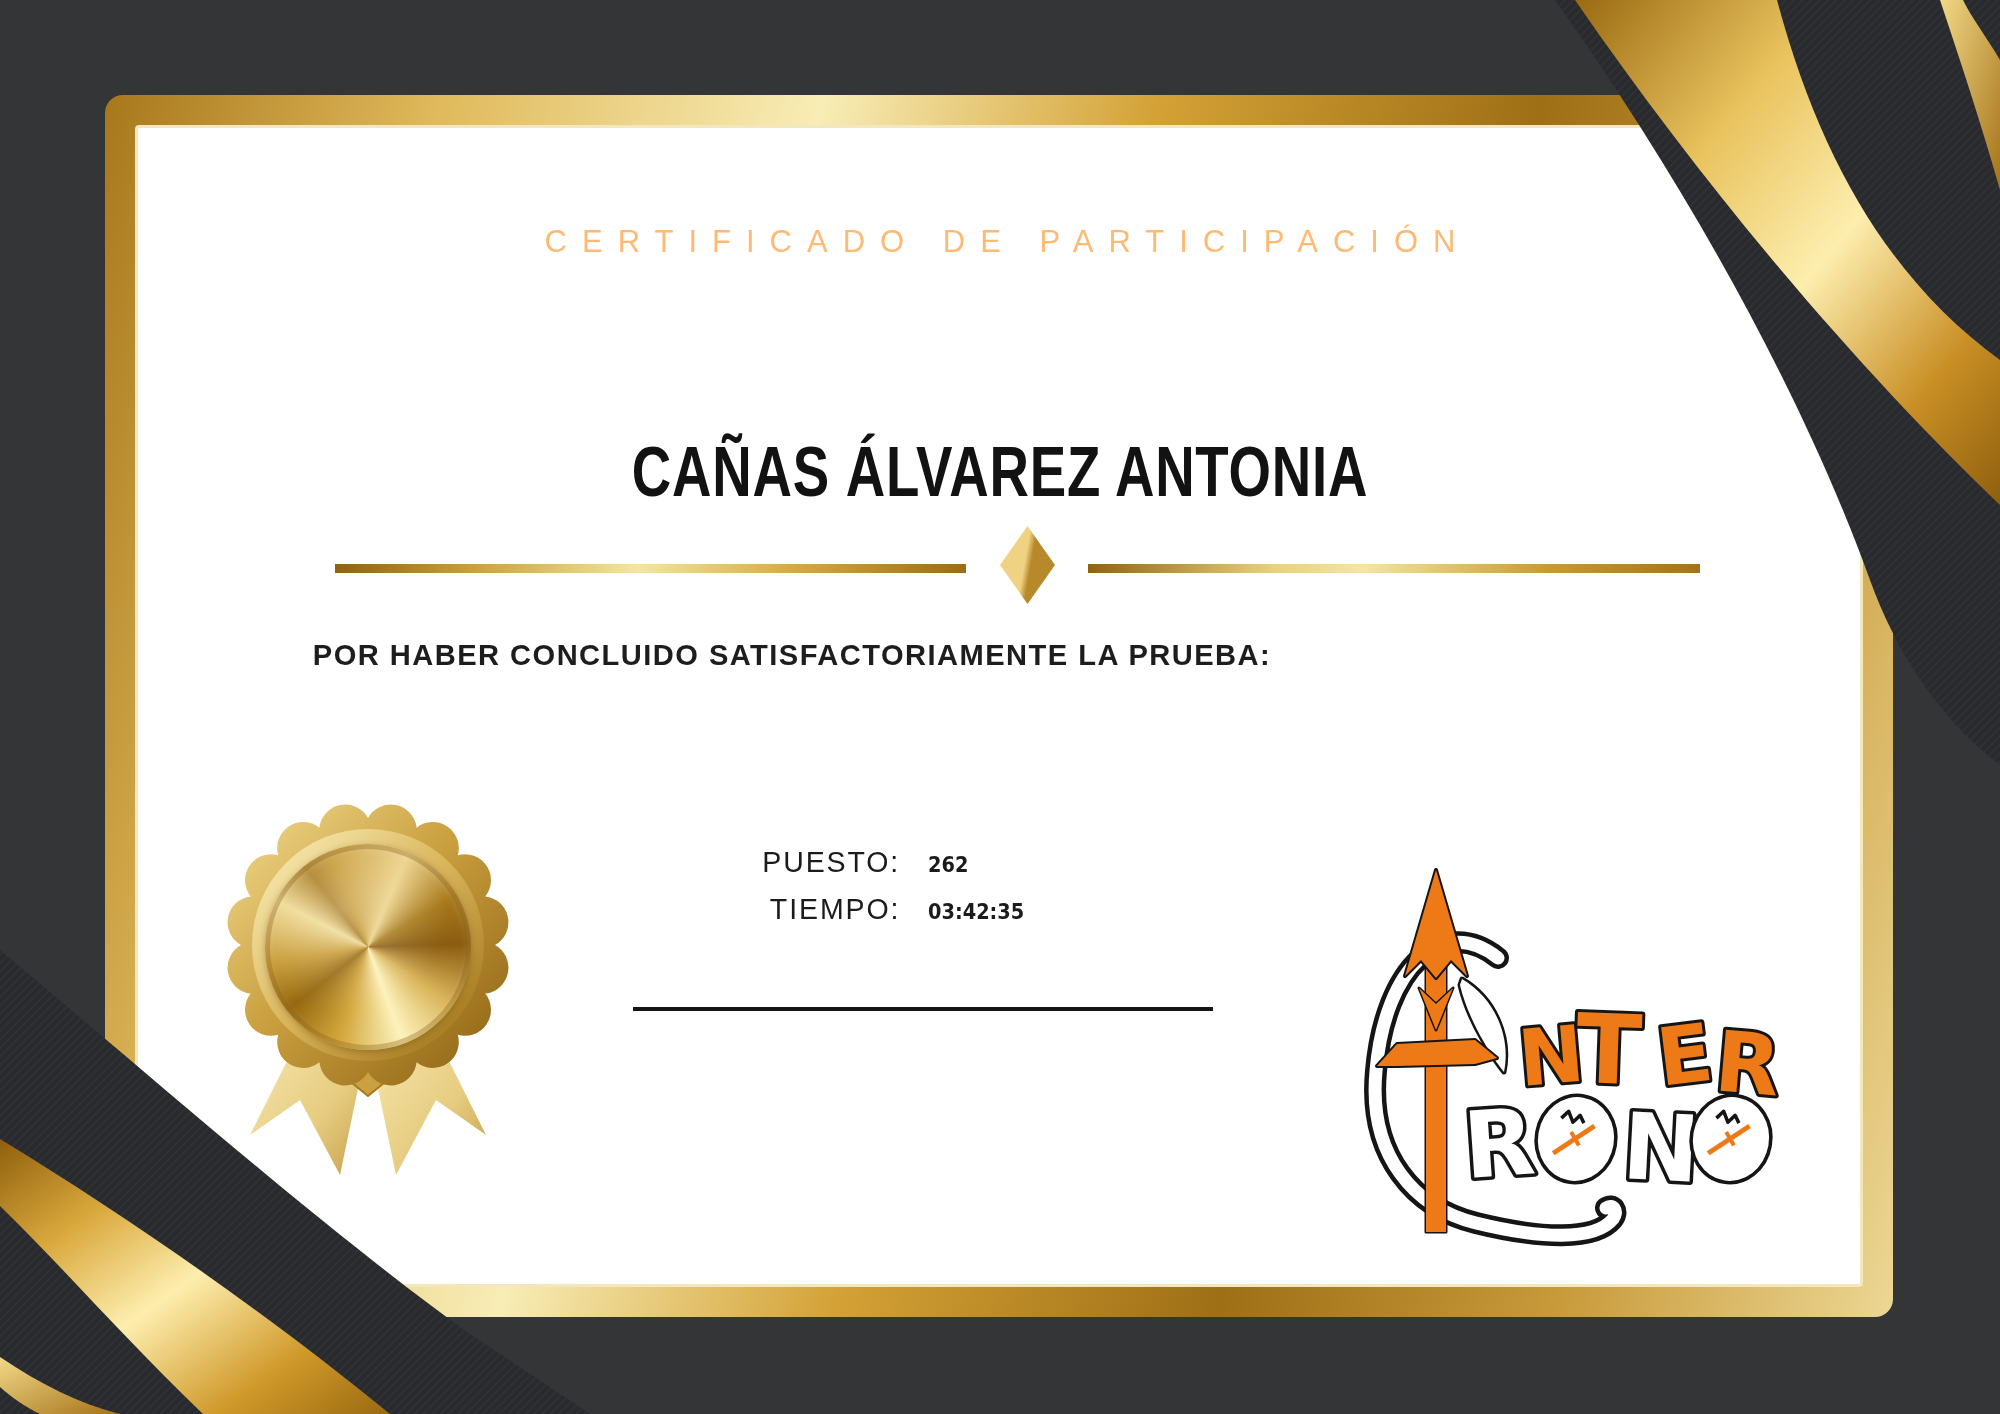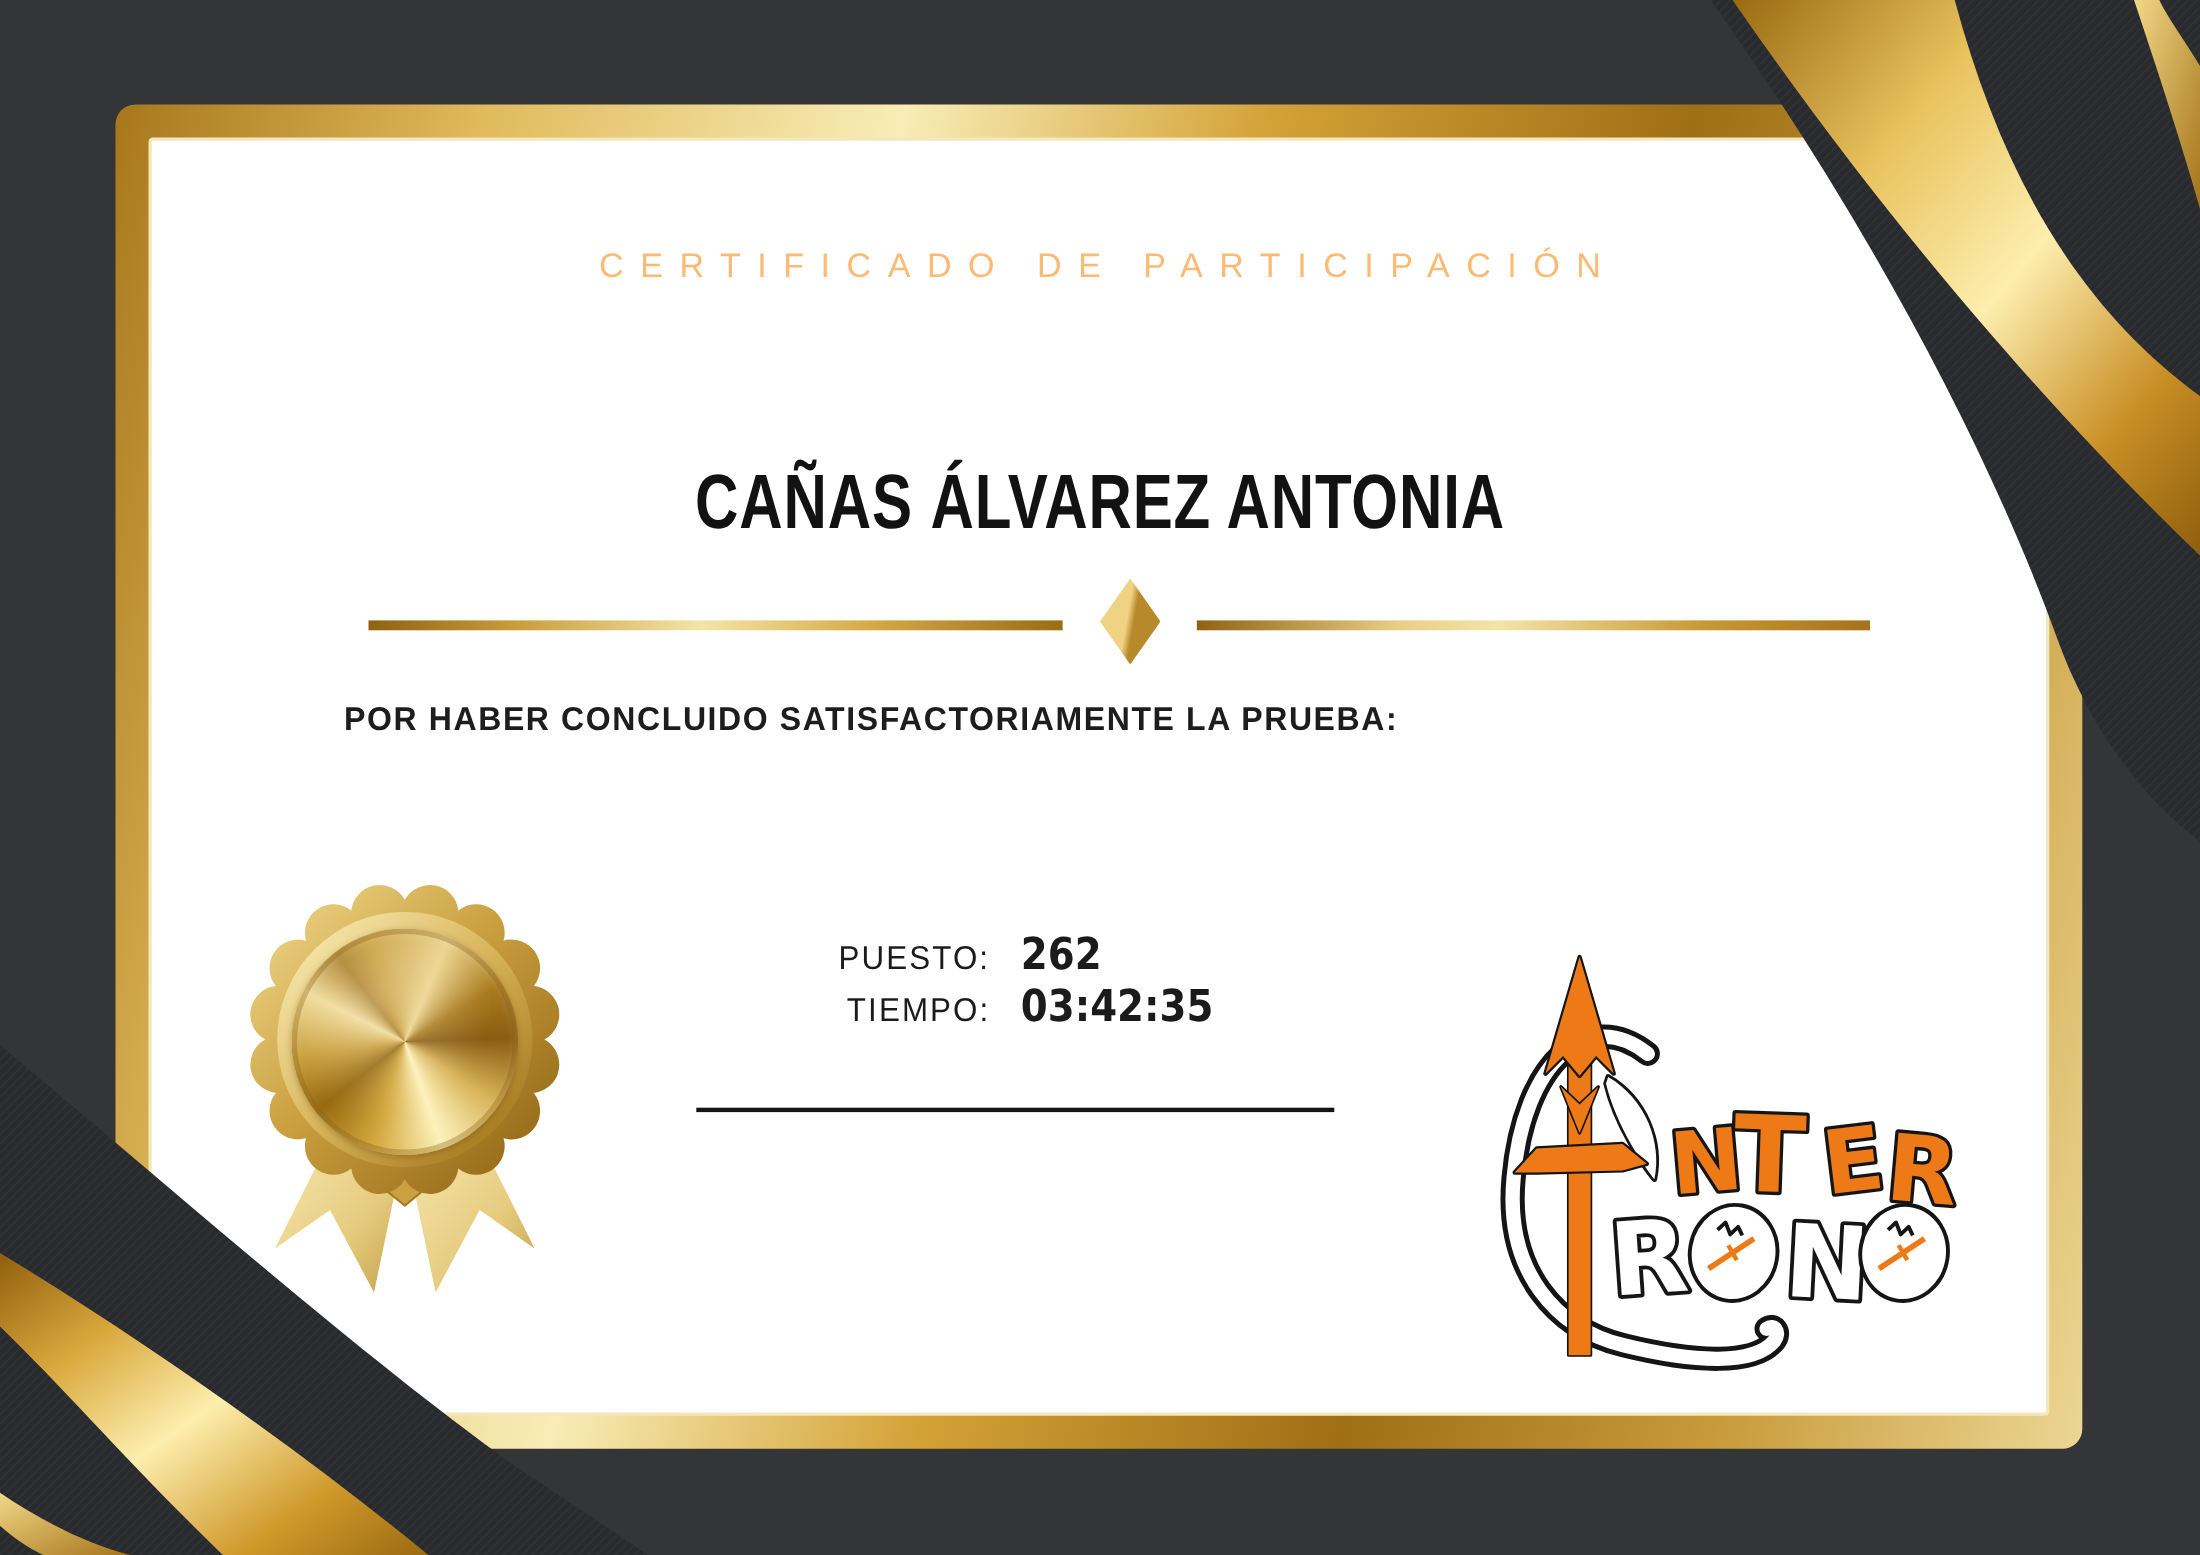--- a/index.html
+++ b/index.html
@@ -7,41 +7,41 @@
          font-family:"Liberation Sans",sans-serif;}
   .abs{position:absolute;}
   
   #frame{left:105px;top:95px;width:1788px;height:1222px;border-radius:18px;
          background:linear-gradient(105deg,#a8771c 0%,#e0ba5c 16%,#f8edb6 34%,#d3a135 50%,#9f6f16 68%,#c89a3a 84%,#ecd794 100%);
          box-sizing:border-box;padding:30px;}
   #paper{width:100%;height:100%;background:#ffffff;border:3px solid #f3e8bd;box-sizing:border-box;border-radius:4px;}
   
   .title{left:0;top:224px;width:2000px;text-align:center;font-size:31px;letter-spacing:15px;text-indent:15px;
          color:#fdba74;font-weight:400;}
-  .name-wrap{left:0;top:416px;width:2000px;text-align:center;color:#121212;}
+  .name-wrap{left:0;top:432px;width:2000px;text-align:center;color:#121212;}
   .name-inner{display:inline-block;font-size:70px;font-weight:bold;letter-spacing:1px;
               transform:scaleX(0.78);transform-origin:center;}
   .subtitle-wrap{left:0;top:638px;width:1584px;text-align:center;color:#1d1d1d;}
   .subtitle-inner{display:inline-block;font-size:30px;font-weight:bold;letter-spacing:1.5px;
                   transform:scaleX(0.97);transform-origin:center;}
   
   .div-line{top:564px;height:9px;}
   .div-line-left{left:335px;width:631px;
     background:linear-gradient(90deg,#8f6212 0%,#caa03c 22%,#f3e5a8 48%,#d6ab46 72%,#9a6c14 100%);}
   .div-line-right{left:1088px;width:612px;
     background:linear-gradient(90deg,#8f6212 0%,#e8cf85 30%,#f3e5a8 45%,#c89a33 75%,#a5731a 100%);}
   .div-diamond{left:1000px;top:526px;width:55px;height:78px;
     clip-path:polygon(50% 0,100% 50%,50% 100%,0 50%);
     background:linear-gradient(100deg,#f0d283 45%,#b8892a 55%);}
   
   #stats{left:580px;top:845px;width:560px;color:#1b1b1b;}
   .stat-row{display:flex;align-items:baseline;height:47px;}
   .stat-label{width:320px;text-align:right;font-size:30px;font-weight:normal;letter-spacing:2px;}
   .stat-label>span{display:inline-block;transform:scaleX(0.95);transform-origin:right;}
-  .stat-value{padding-left:28px;font-size:40px;font-weight:bold;font-family:"DejaVu Sans",sans-serif;}
+  .stat-value{padding-left:28px;font-size:22px;font-weight:bold;font-family:"DejaVu Sans",sans-serif;}
   .stat-value>span{display:inline-block;transform:scaleX(0.88);transform-origin:left;}
   .stats-underline{left:633px;top:1007px;width:580px;height:4px;background:#141414;}
   
   #medal-svg{left:218px;top:798px;}
   #medal-disc{left:265px;top:844px;width:206px;height:206px;border-radius:50%;
     background:
       radial-gradient(circle at 38% 32%,rgba(255,255,255,0.28),rgba(255,255,255,0) 55%),
       conic-gradient(from -20deg,#c79a33,#ecd288 12%,#a87a1c 22%,#8a5c10 30%,#d9b45a 40%,#fdf2bb 50%,#d4a93f 60%,#96690f 70%,#c79a33 78%,#efd890 88%,#a87a1c 95%,#c79a33 100%);
     box-shadow:inset 0 0 0 5px rgba(140,95,15,.35), inset 0 3px 12px rgba(255,255,255,.25), 0 2px 6px rgba(90,60,5,.35);}
   

